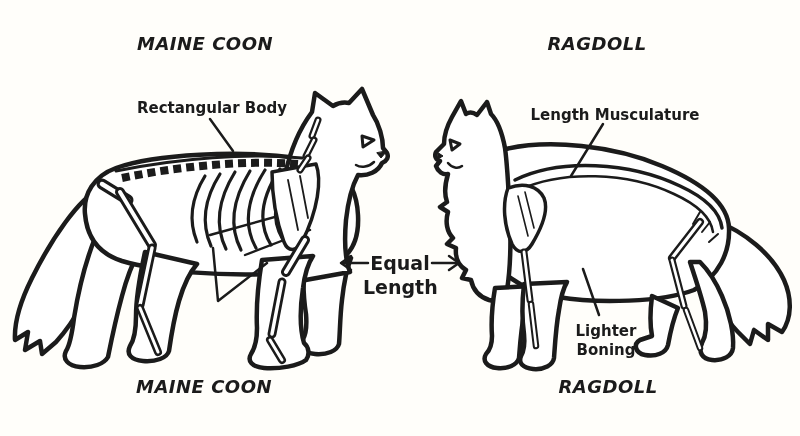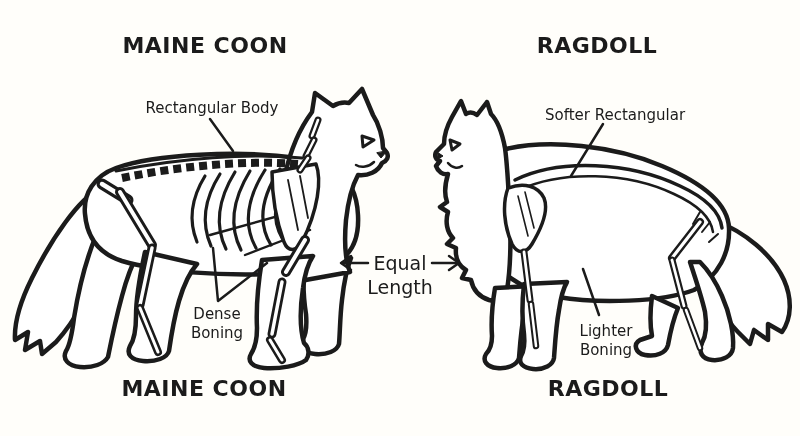--- a/index.html
+++ b/index.html
@@ -11,29 +11,29 @@
   html,body{background:#e9e9e9;}
   .stage{
     position:relative;width:800px;height:436px;overflow:hidden;
     background:var(--bg);
     font-family:"DejaVu Sans","Liberation Sans",sans-serif;
     color:var(--text);
   }
   .stage svg{position:absolute;left:0;top:0;color:var(--line);}
   .heading{
     position:absolute;transform:translateX(-50%);
-    font-size:22px;font-weight:700;letter-spacing:.5px;white-space:nowrap;
+    font-size:18px;font-weight:700;letter-spacing:.5px;white-space:nowrap;font-style:italic;
   }
   .h-mc-top{left:205px;top:33px;}
   .h-rd-top{left:597px;top:33px;}
   .h-mc-bot{left:204px;top:376px;}
   .h-rd-bot{left:608px;top:376px;}
   .lbl{
     position:absolute;transform:translateX(-50%);
-    font-size:15px;font-weight:400;text-align:center;line-height:1.25;
+    font-size:15px;font-weight:700;text-align:center;line-height:1.25;
     white-space:nowrap;
   }
   .lbl.wrap{white-space:normal;}
   .l-rect{left:212px;top:99px;}
   .l-soft{left:615px;top:106px;}
   .l-dense{left:217px;top:305px;width:90px;}
   .l-light{left:606px;top:322px;width:90px;text-align:center;}
   .l-equal{left:400px;top:252px;width:74px;font-size:19px;}
 </style>
 </head>
@@ -203,18 +203,17 @@
       </g>
     </g>
   </svg>
 
   <div class="heading h-mc-top">MAINE COON</div>
   <div class="heading h-rd-top">RAGDOLL</div>
   <div class="heading h-mc-bot">MAINE COON</div>
   <div class="heading h-rd-bot">RAGDOLL</div>
 
   <div class="lbl l-rect">Rectangular Body</div>
-  <div class="lbl l-soft">Softer Rectangular</div>
-  <div class="lbl wrap l-dense">Dense Boning</div>
+  <div class="lbl l-soft">Length Musculature</div>
   <div class="lbl wrap l-light">Lighter Boning</div>
   <div class="lbl wrap l-equal">Equal Length</div>
 
 </div>
 
 </body></html>

